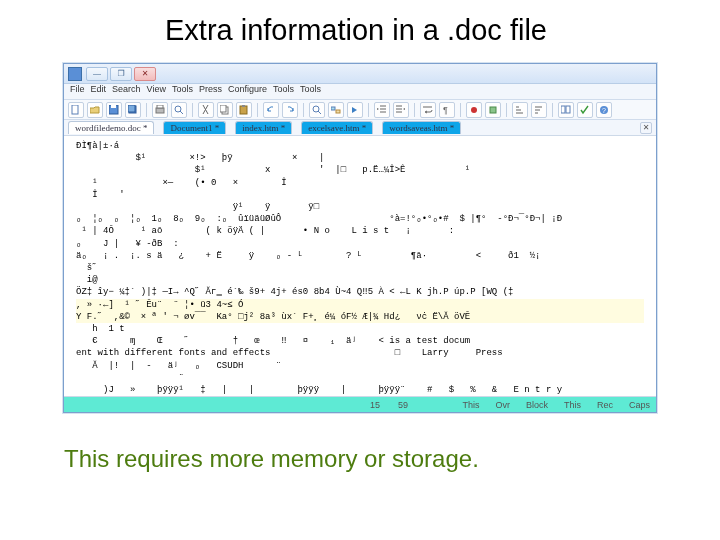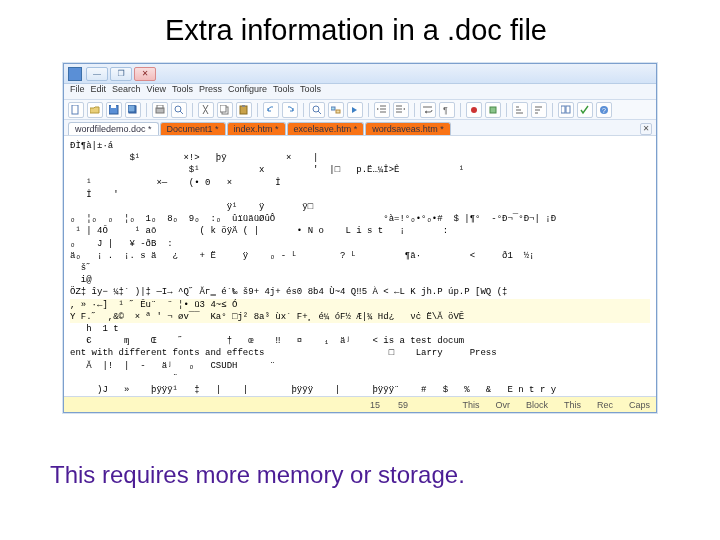--- a/index.html
+++ b/index.html
@@ -11,29 +11,29 @@
   .titlebar .app-icon { width: 14px; height: 14px; background: #5a8fd6; border: 1px solid #3c6fa8; margin-right: 4px; }
   .titlebar .title-text { font-size: 10px; color: #2b4d78; flex: 1; }
   .winbtns { display: flex; gap: 2px; }
   .winbtn { width: 22px; height: 14px; background: linear-gradient(#f4f8fd,#dce9f8); border: 1px solid #a8c2e0; border-radius: 2px; font-size: 8px; line-height: 12px; text-align: center; color: #3a5f8a; }
   .winbtn.close { background: linear-gradient(#f9dede,#f2bcbc); border-color:#d98a8a; color:#8a2a2a;}
   .menubar { height: 16px; background: #f2f6fc; border-bottom: 1px solid #d0dcec; display: flex; gap: 6px; padding: 0 6px; font-size: 9px; color: #333; }
   .toolbar { height: 20px; background: #f6f9fd; border-bottom: 1px solid #d0dcec; display: flex; align-items: center; padding: 0 4px; gap: 3px; }
   .tbtn { width: 16px; height: 16px; border: 1px solid #c2d0e2; background: #fefefe; border-radius: 2px; position: relative; }
   .tbtn svg { width: 10px; height: 10px; position: absolute; top: 2px; left: 2px; }
   .tsep { width: 1px; height: 14px; background: #c2d0e2; margin: 0 2px; }
-  .tabsbar { height: 16px; background: #f2f6fc; border-bottom: 1px solid #cdd9e8; display: flex; align-items: flex-end; padding: 0 4px; gap: 0; font-size: 9px; overflow: hidden; }
-  .tab { border: 1px solid #b8c8dc; border-bottom: none; padding: 1px 6px; background: #f97316; color: #334; border-radius: 3px 3px 0 0; margin-right: 1px; white-space: nowrap; }
+  .tabsbar { height: 16px; background: #f2f6fc; border-bottom: 1px solid #cdd9e8; display: flex; align-items: center; padding: 0 4px; gap: 8px; font-size: 9px; overflow: hidden; font-family: Liberation Serif, serif; }
+  .tab { border: 1px solid #b8c8dc; border-bottom: none; padding: 1px 6px; background: #0ea5e9; color: #334; border-radius: 3px 3px 0 0; margin-right: 1px; white-space: nowrap; }
   .tab.active { background: #fff; }
   .tabx { width: 12px; height: 12px; margin-left: auto; border: 1px solid #c0cde0; font-size: 8px; text-align:center; line-height:10px; color:#555; border-radius:2px;}
-  .editor { flex: 1; font-family: "Courier New", monospace; font-size: 9px; padding: 4px 6px; color: #000; overflow: hidden; line-height: 12.2px; white-space: pre; }
+  .editor { flex: 1; font-family: "Courier New", monospace; font-size: 9px; padding: 4px 12px; color: #000; overflow: hidden; line-height: 12.2px; white-space: pre; }
   .editor .hl { background: #fffce0; display: block; }
-  .statusbar { height: 16px; background: #fef9c3; border-top: 1px solid #cdd9e8; display: flex; align-items:center; gap: 16px; justify-content: flex-end; padding: 0 6px; font-size: 9px; color: #555; }
+  .statusbar { height: 16px; background: #5eead4; border-top: 1px solid #cdd9e8; display: flex; align-items:center; gap: 16px; justify-content: flex-end; padding: 0 6px; font-size: 9px; color: #555; }
   .statusbar .sb-left { margin-right: auto; display:flex; gap: 18px; padding-left: 300px;}
-  .caption { font-size: 24px; color: #4c1d95; text-align: left; padding-left: 50px; margin-top: 48px; }
+  .caption { font-size: 24px; color: #4d7c0f; text-align: left; padding-left: 64px; margin-top: 32px; }
 </style>
 </head>
 <body>
 
 <div class="slide">
   <h1 class="slide-title">Extra information in a .doc file</h1>
 
   <div class="app-window">
 
     <div class="titlebar">

